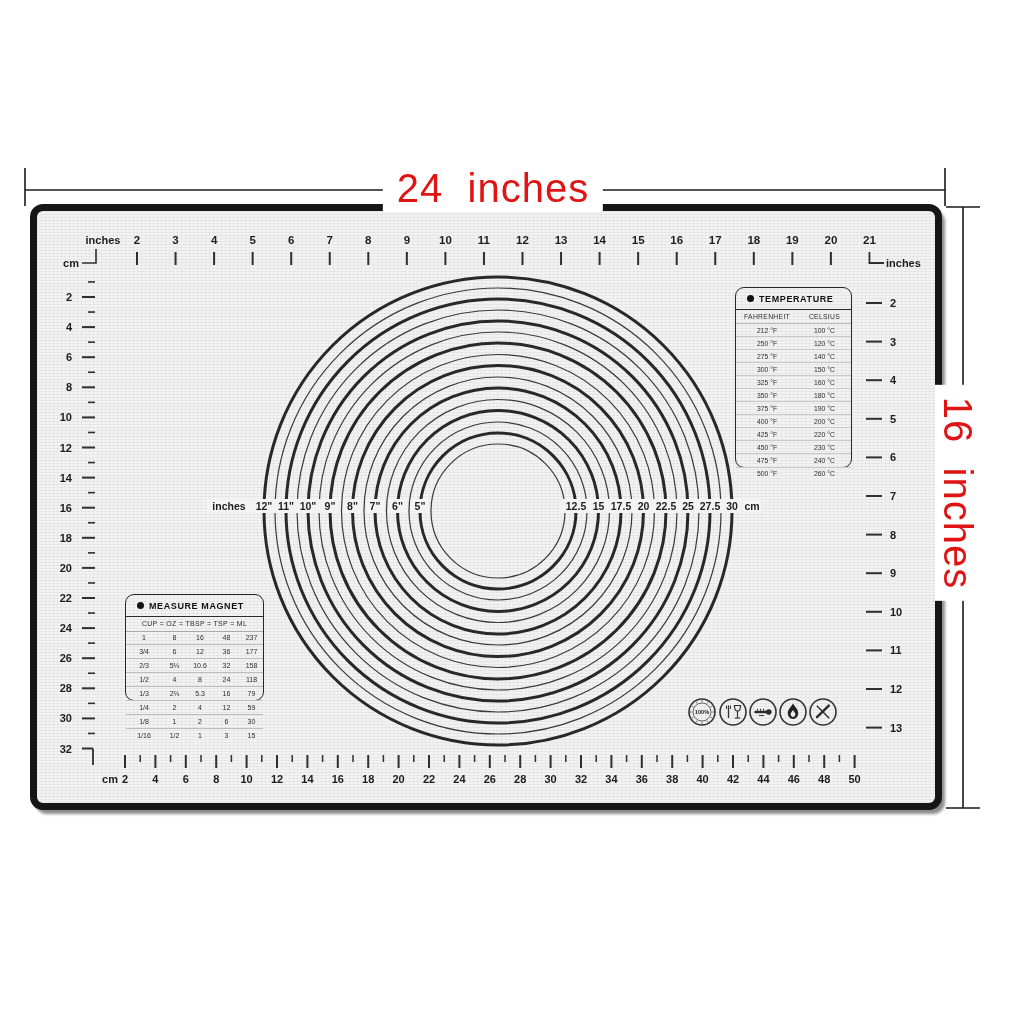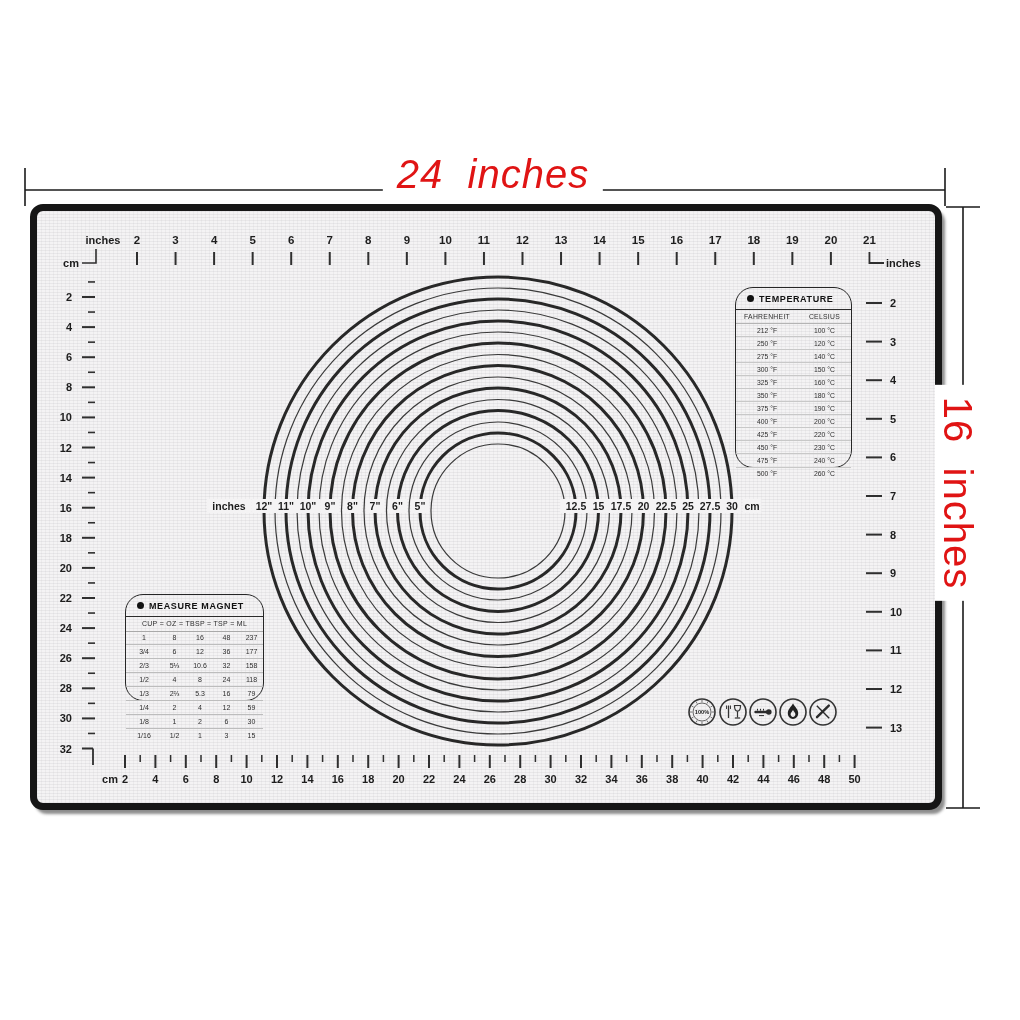--- a/index.html
+++ b/index.html
@@ -7,23 +7,23 @@
          font-family:"Liberation Sans","DejaVu Sans",sans-serif;}
   svg text{font-family:"Liberation Sans","DejaVu Sans",sans-serif;}
   .mat{position:absolute;left:30px;top:204px;width:912px;height:606px;box-sizing:border-box;
        background:#f4f3f4;
        background-image:repeating-linear-gradient(0deg,rgba(160,158,164,.14) 0 1px,transparent 1px 3px),
                         repeating-linear-gradient(90deg,rgba(160,158,164,.10) 0 1px,transparent 1px 4px);
        border:7px solid #161616;border-radius:13px;
        box-shadow:4px 5px 3px -1px rgba(0,0,0,.45);}
   #gfx{position:absolute;left:0;top:0;pointer-events:none;}
   .dim-label{position:absolute;color:#e01414;font-size:40px;letter-spacing:1px;background:#fff;white-space:pre;}
-  .dim-label.top{left:493px;top:150px;transform:translateX(-50%);line-height:48px;padding:0 14px;font-style:italic;}
+  .dim-label.top{left:493px;top:164px;transform:translateX(-50%);line-height:48px;padding:0 14px;}
   .dim-label.right{left:958px;top:493px;transform:translate(-50%,-50%) rotate(90deg);line-height:46px;padding:0 12px;}
-  .tbl{position:absolute;border:1.8px solid #262626;border-radius:18px;box-sizing:border-box;color:#2e2e2e;}
+  .tbl{position:absolute;border:1.8px solid #262626;border-radius:9px;box-sizing:border-box;color:#2e2e2e;}
   .tbl-title{display:flex;align-items:center;gap:5px;height:21px;padding-left:11px;
              font-size:9px;font-weight:bold;letter-spacing:.6px;color:#111;
              border-bottom:1.4px solid #2c2c2c;}
   .bullet{width:7px;height:7px;border-radius:50%;background:#111;flex:0 0 auto;}
   .temp-tbl{left:735px;top:287px;width:117px;height:181px;}
   .temp-head{display:grid;grid-template-columns:62px 1fr;height:13px;align-items:center;text-align:center;
              font-size:6.8px;letter-spacing:.3px;border-bottom:.8px solid #b4b4b4;}
   .temp-row{display:grid;grid-template-columns:62px 1fr;height:12.05px;align-items:center;text-align:center;
             font-size:6.8px;border-bottom:.7px solid #c8c8c8;}
   .temp-row:last-child{border-bottom:none;}

